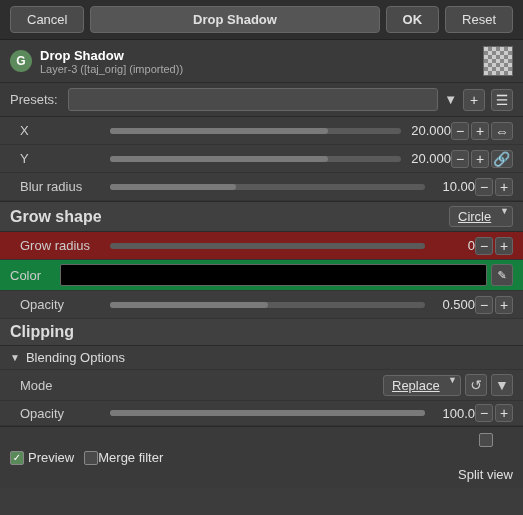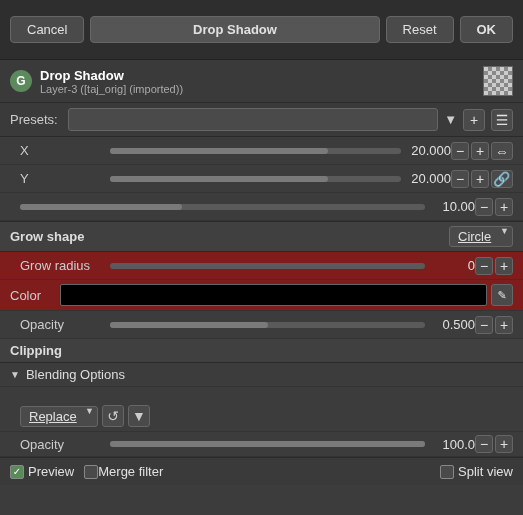--- a/index.html
+++ b/index.html
@@ -10,21 +10,21 @@
       color: #e0e0e0;
       width: 523px;
       height: 515px;
       overflow: hidden;
     }
 
     .top-toolbar {
       display: flex;
       align-items: center;
       background: #2e2e2e;
-      padding: 16px 10px;
+      padding: 6px 10px;
       gap: 6px;
       border-bottom: 1px solid #222;
     }
 
     .toolbar-btn {
       background: #4a4a4a;
       color: #e0e0e0;
       border: 1px solid #666;
       border-radius: 4px;
       padding: 5px 16px;
@@ -180,21 +180,21 @@
 
     .section-header {
       display: flex;
       align-items: center;
       background: #404040;
       padding: 4px 10px;
       border-bottom: 1px solid #2a2a2a;
       border-top: 1px solid #2a2a2a;
     }
     .section-header-label {
-      font-size: 13px;
+      font-size: 16px;
       color: #ddd;
       font-weight: bold;
       flex: 1;
     }
     .dropdown-select {
       background: #4a4a4a;
       border: 1px solid #666;
       color: #e0e0e0;
       border-radius: 3px;
       padding: 2px 20px 2px 8px;
@@ -215,21 +215,21 @@
       font-size: 9px;
       color: #ccc;
       pointer-events: none;
     }
 
     .color-row {
       display: flex;
       align-items: center;
       padding: 4px 10px;
       border-bottom: 1px solid #333;
-      background: #7f1d1d;
+      background: #15803d;
     }
     .color-label {
       font-size: 13px;
       color: #ccc;
       min-width: 50px;
     }
     .color-swatch {
       flex: 1;
       height: 22px;
       background: #000;
@@ -281,21 +281,21 @@
       padding: 4px 10px 4px 20px;
       border-bottom: 1px solid #333;
       background: #3c3c3c;
     }
     .mode-label {
       flex: 1;
       font-size: 13px;
       color: #ccc;
     }
     .mode-controls {
-      display: flex; align-items: center; gap: 4px; margin-top: 14px;
+      display: flex; align-items: center; gap: 4px;
     }
 
     .opacity-row {
       display: flex;
       align-items: center;
       padding: 3px 10px 3px 20px;
       border-bottom: 1px solid #333;
       background: #3c3c3c;
     }
 
@@ -323,43 +323,44 @@
       display: flex; align-items: center; gap: 0;
       cursor: pointer;
     }
     .empty-check {
       width: 14px; height: 14px;
       background: #4a4a4a;
       border: 1px solid #888;
       border-radius: 2px;
     }
     .split-check {
-      display: flex; align-items: center; gap: 4px;
+      display: flex; align-items: center; gap: 20px;
       cursor: pointer;
       margin-left: auto;
+      flex-direction: column;
     }
     .reset-icon-btn {
       background: #4a4a4a;
       border: 1px solid #666;
       border-radius: 3px;
       width: 22px; height: 22px;
       display: flex; align-items: center; justify-content: center;
       cursor: pointer;
       font-size: 14px;
       color: #ccc;
     }
   </style>
 </head>
 <body>
 
 <div class="top-toolbar">
   <button class="toolbar-btn">Cancel</button>
   <button class="toolbar-btn active" style="flex:1; font-weight:bold;">Drop Shadow</button>
+  <button class="toolbar-btn ok-btn">OK</button>
   <button class="toolbar-btn">Reset</button>
-  <button class="toolbar-btn ok-btn">OK</button>
 </div>
 
 <div class="dialog-header">
   <div class="gimp-icon">G</div>
   <div class="dialog-header-text">
     <div class="dialog-header-title">Drop Shadow</div>
     <div class="dialog-header-sub">Layer-3 ([taj_orig] (imported))</div>
   </div>
   <div class="checker-thumb"></div>
 </div>
@@ -400,20 +401,21 @@
     </div>
     <span class="param-value">20.000</span>
     <div class="minus-plus">
       <div class="mp-btn">−</div>
       <div class="mp-btn">+</div>
     </div>
     <div class="mp-btn" style="width:22px; margin-left:2px;">🔗</div>
   </div>
 
   <div class="param-row indent">
+    <span class="param-label">Blur radius</span>
     <div class="param-slider-area">
       <div class="slider-track">
         <div class="slider-fill" style="width:40%"></div>
       </div>
     </div>
     <span class="param-value">10.00</span>
     <div class="minus-plus">
       <div class="mp-btn">−</div>
       <div class="mp-btn">+</div>
     </div>
@@ -467,20 +469,21 @@
 <div class="clipping-row">
   <span class="section-header-label">Clipping</span>
 </div>
 
 <div class="blend-section-header">
   <span class="blend-arrow">▼</span>
   <span class="blend-section-label">Blending Options</span>
 </div>
 
 <div class="mode-row">
+  <span class="mode-label">Mode</span>
   <div class="mode-controls">
     <div class="dropdown-wrap">
       <select class="dropdown-select">
         <option value="Replace">Replace</option>
       </select>
     </div>
     <div class="reset-icon-btn">↺</div>
     <div class="reset-icon-btn">▼</div>
   </div>
 </div>

